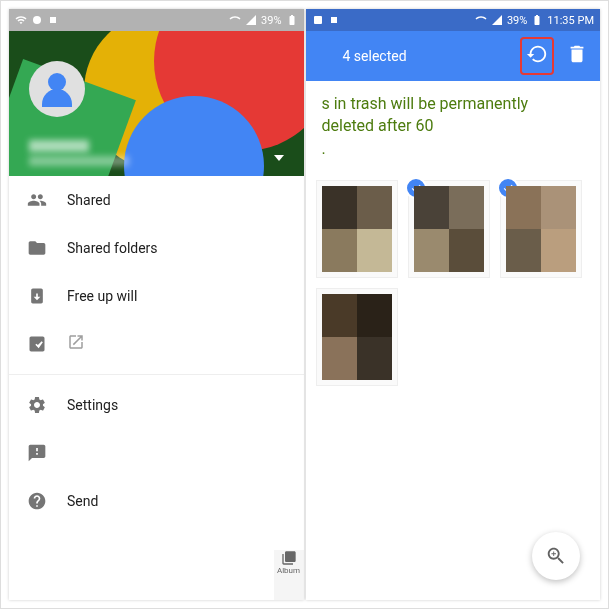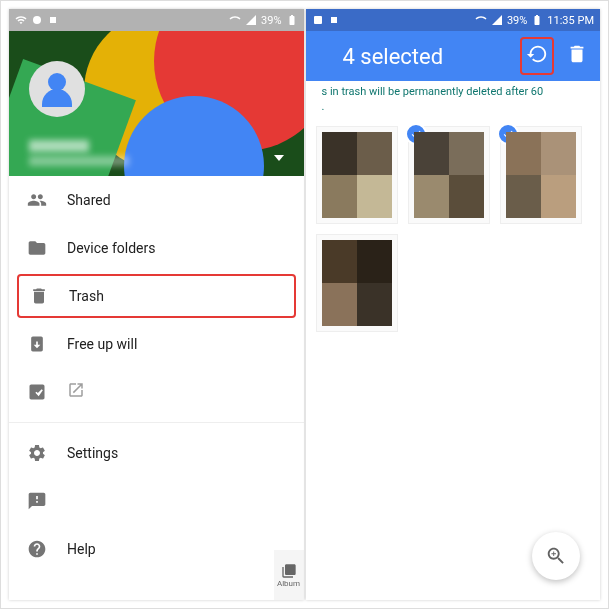--- a/index.html
+++ b/index.html
@@ -29,29 +29,29 @@
   .menu-item { display: flex; align-items: center; height: 48px; padding: 0 18px; cursor: pointer; }
   .menu-item .icon-slot { width: 40px; display: flex; align-items: center; }
   .menu-item .icon-slot svg { width: 20px; height: 20px; fill: #757575; }
   .menu-item .label { font-size: 14px; color: #212121; flex: 1; }
   .menu-item.highlighted { border: 2px solid #e53935; border-radius: 4px; margin: 2px 8px; padding: 0 10px; height: 44px; }
   .menu-item .trailing svg { width: 18px; height: 18px; fill: #9e9e9e; }
   .divider { height: 1px; background: #eee; margin: 6px 0; }
 
   .backdrop { position: absolute; right: 0; top: 22px; bottom: 0; width: 30px; background: #888; z-index: -1; }
   .backdrop-img { width: 30px; height: 80px; background: #6b5544; margin-top: 280px; }
-  .bottom-nav-bg { position: absolute; bottom: 0; right: 0; width: 30px; height: 50px; background: #f5f5f5; display: flex; flex-direction: column; align-items: center; justify-content: center; font-size: 8px; color: #666; }
+  .bottom-nav-bg { position: absolute; bottom: 0; right: 0; width: 30px; height: 50px; background: #f5f5f5; display: flex; flex-direction: column; align-items: center; font-size: 8px; color: #666; }
   .bottom-nav-bg svg { width: 16px; height: 16px; fill: #666; }
 
   
   .appbar { height: 50px; background: #4285f4; display: flex; align-items: center; padding: 0 12px; color: #fff; gap: 12px; }
-  .appbar .title { font-size: 22px; flex: 1; padding-left: 25px; }
+  .appbar .title { font-size: 14px; flex: 1; padding-left: 25px; }
   .appbar svg { width: 22px; height: 22px; fill: #fff; }
   .restore-highlight { border: 2px solid #e53935; border-radius: 4px; padding: 4px; }
-  .notice { padding: 3px 16px; font-size: 11px; color: #0f766e; line-height: 1.4; }
+  .notice { padding: 12px 16px; font-size: 16px; color: #4d7c0f; line-height: 1.4; }
   .grid { display: flex; flex-wrap: wrap; gap: 10px; padding: 8px 10px; }
   .thumb { width: 82px; height: 98px; background: #fafafa; border: 1px solid #eee; padding: 5px; position: relative; }
   .thumb-inner { width: 100%; height: 100%; background: #555; position: relative; overflow: hidden; }
   .pix { position: absolute; width: 50%; height: 50%; }
   .pix1 { top: 0; left: 0; background: #3a3228; }
   .pix2 { top: 0; right: 0; background: #6b5d4a; }
   .pix3 { bottom: 0; left: 0; background: #8a7a5e; }
   .pix4 { bottom: 0; right: 0; background: #c4b896; }
   .thumb.t2 .pix1 { background: #4a4238; } .thumb.t2 .pix2 { background: #7a6d5a; } .thumb.t2 .pix3 { background: #9a8a6e; } .thumb.t2 .pix4 { background: #5a4d3a; }
   .thumb.t3 .pix1 { background: #8a7258; } .thumb.t3 .pix2 { background: #aa9278; } .thumb.t3 .pix3 { background: #6a5d4a; } .thumb.t3 .pix4 { background: #ba9e7e; }
@@ -121,29 +121,21 @@
             </svg>
           </span>
         <span class="label">Shared</span>
       </div>
       <div class="menu-item">
         <span class="icon-slot">
             <svg viewBox="0 0 24 24">
               <path d="M10 4H4c-1.1 0-1.99.9-1.99 2L2 18c0 1.1.9 2 2 2h16c1.1 0 2-.9 2-2V8c0-1.1-.9-2-2-2h-8l-2-2z"></path>
             </svg>
           </span>
-        <span class="label">Device folders</span>
-      </div>
-      <div class="menu-item highlighted">
-        <span class="icon-slot">
-            <svg viewBox="0 0 24 24">
-              <path d="M6 19c0 1.1.9 2 2 2h8c1.1 0 2-.9 2-2V7H6v12zM19 4h-3.5l-1-1h-5l-1 1H5v2h14V4z"></path>
-            </svg>
-          </span>
-        <span class="label">Trash</span>
+        <span class="label">Shared folders</span>
       </div>
       <div class="menu-item">
         <span class="icon-slot">
             <svg viewBox="0 0 24 24">
               <path d="M17 3H7c-1.1 0-2 .9-2 2v14c0 1.1.9 2 2 2h10c1.1 0 2-.9 2-2V5c0-1.1-.9-2-2-2zm-5 14l-4-4h3V9h2v4h3l-4 4z"></path>
             </svg>
           </span>
         <span class="label">Free up will</span>
       </div>
       <div class="menu-item">
@@ -171,21 +163,21 @@
               <path d="M20 2H4c-1.1 0-1.99.9-1.99 2L2 22l4-4h14c1.1 0 2-.9 2-2V4c0-1.1-.9-2-2-2zm-7 12h-2v-2h2v2zm0-4h-2V6h2v4z"></path>
             </svg>
           </span>
       </div>
       <div class="menu-item">
         <span class="icon-slot">
             <svg viewBox="0 0 24 24">
               <path d="M12 2C6.48 2 2 6.48 2 12s4.48 10 10 10 10-4.48 10-10S17.52 2 12 2zm1 17h-2v-2h2v2zm2.07-7.75l-.9.92C13.45 12.9 13 13.5 13 15h-2v-.5c0-1.1.45-2.1 1.17-2.83l1.24-1.26c.37-.36.59-.86.59-1.41 0-1.1-.9-2-2-2s-2 .9-2 2H8c0-2.21 1.79-4 4-4s4 1.79 4 4c0 .88-.36 1.68-.93 2.25z"></path>
             </svg>
           </span>
-        <span class="label">Help</span>
+        <span class="label">Send</span>
       </div>
     </div>
 
     <div class="bottom-nav-bg">
       <svg viewBox="0 0 24 24">
           <path d="M4 6H2v14c0 1.1.9 2 2 2h14v-2H4V6zm16-4H8c-1.1 0-2 .9-2 2v12c0 1.1.9 2 2 2h12c1.1 0 2-.9 2-2V4c0-1.1-.9-2-2-2z"></path>
         </svg>
       <span>Album</span>
     </div>
   </div>

